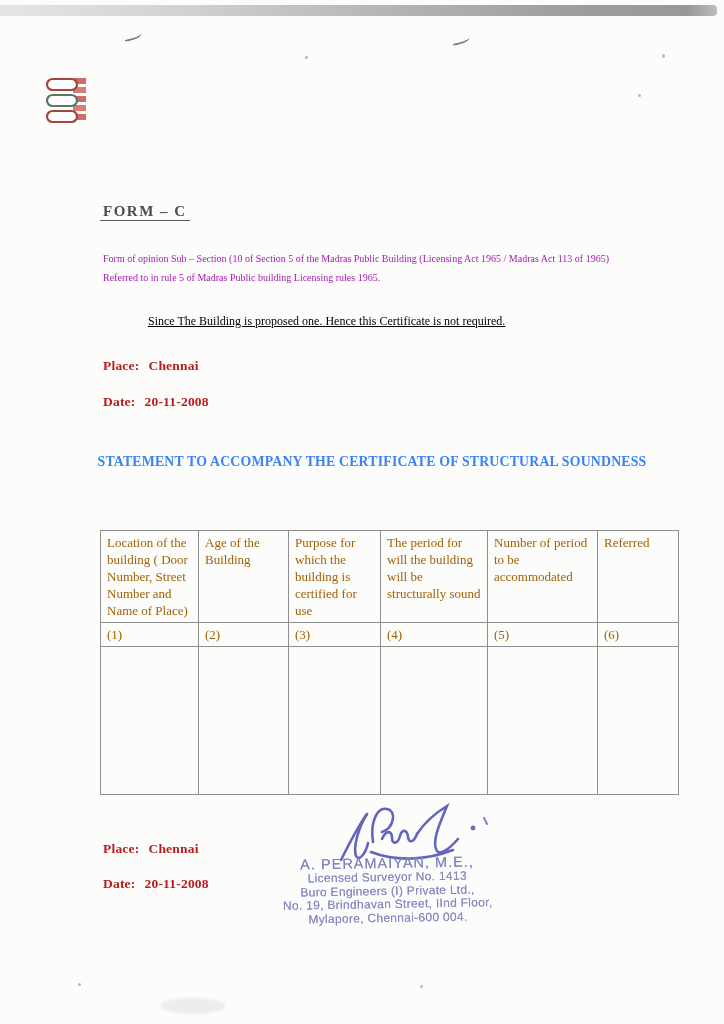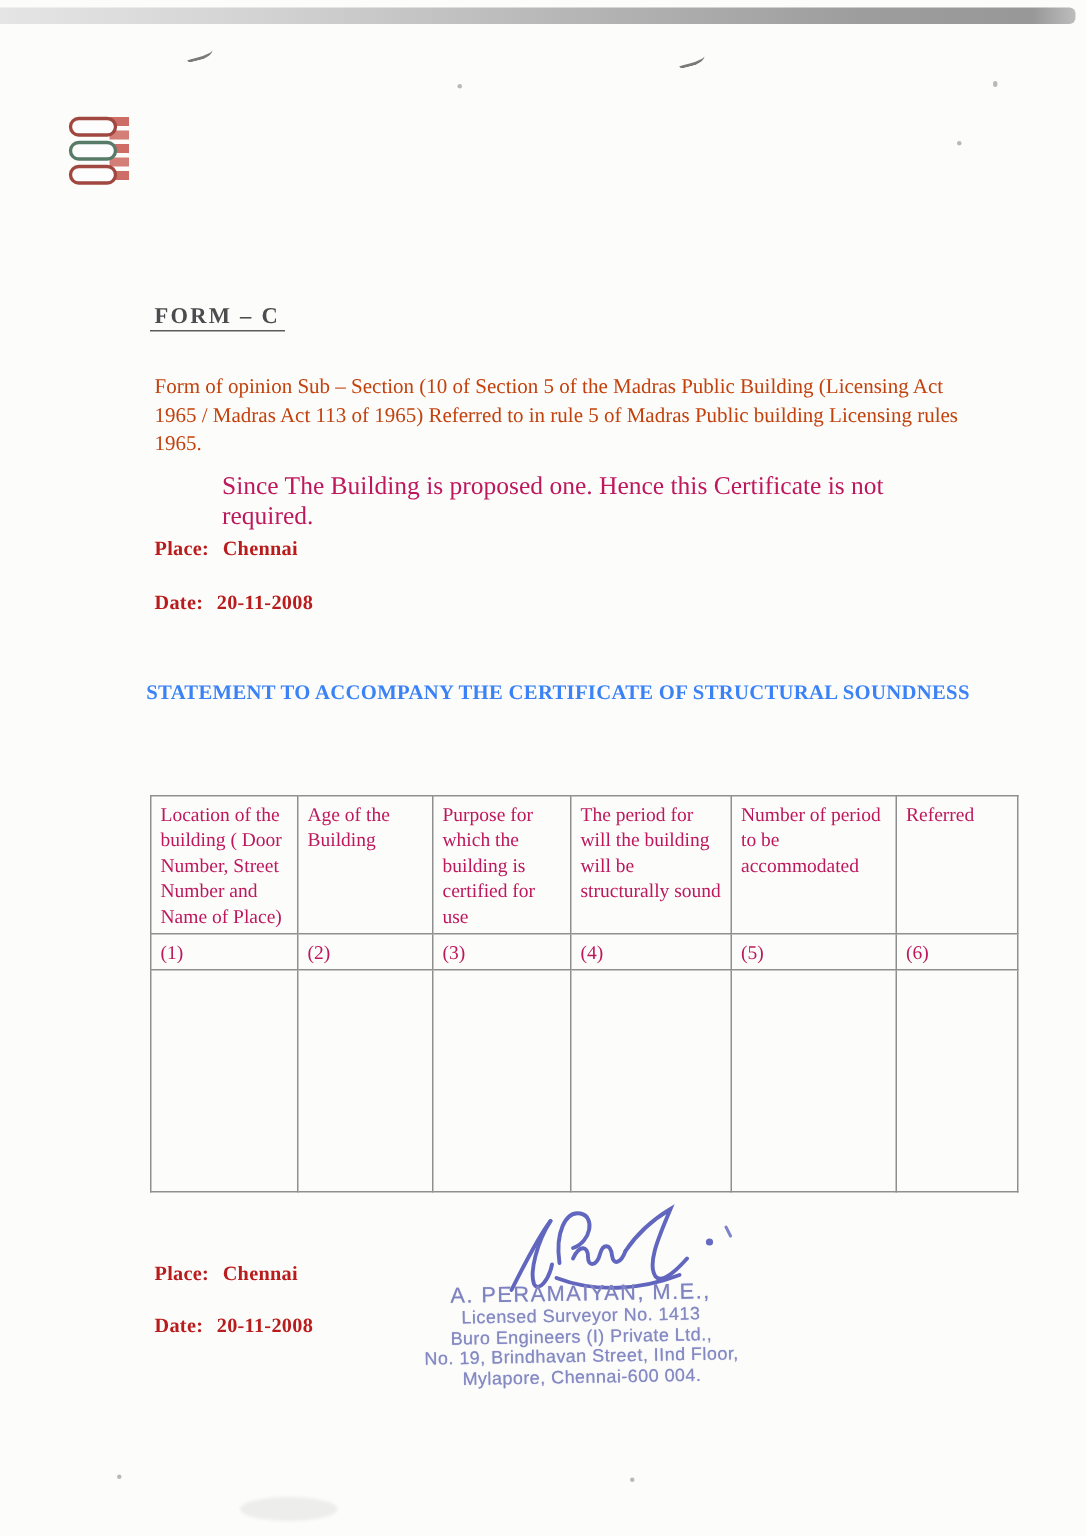--- a/index.html
+++ b/index.html
@@ -23,40 +23,40 @@
   
   .logo{left:44px;top:76px;width:46px;height:52px;}
   
   .form-title{
     left:100px;top:203px;width:560px;text-align:left;
     font-weight:bold;font-size:15px;letter-spacing:1.5px;color:#4c4c4f;
   }
   .form-title span{border-bottom:1.5px solid #5a5a5d;padding:0 3px 1px 3px;}
   .intro{
     left:103px;top:249px;width:540px;
-    font-size:14px;line-height:19px;color:#c2410c;
+    font-size:10px;line-height:19px;color:#a21caf;
   }
   .note{
     left:148px;top:314px;width:480px;
-    font-size:17px;color:#be185d;
+    font-size:12px;color:#000000;text-decoration:underline;
   }
   .kv{font-size:13.5px;font-weight:bold;color:#b91c1c;letter-spacing:.2px;}
   .kv .v{margin-left:9px;}
   .statement{
     left:82px;top:452px;width:580px;text-align:center;
     font-weight:bold;font-size:13.8px;line-height:19px;color:#3b82f6;letter-spacing:.2px;
   }
   
   .soundness-table{
     left:100px;top:530px;width:578px;
     border-collapse:collapse;table-layout:fixed;
   }
   .soundness-table td{
     border:1px solid #8f8f8f;vertical-align:top;
-    padding:3px 6px;font-size:13px;line-height:17px;color:#be185d;
+    padding:3px 6px;font-size:13px;line-height:17px;color:#a16207;
   }
   .row-head{height:92px;}
   .row-index{height:14px;}
   .row-body{height:148px;}
   
   .stamp{
     left:255px;top:855px;width:265px;text-align:center;
     font-family:"Liberation Sans","DejaVu Sans",sans-serif;
     color:#8489c2;transform:rotate(-1deg);
     text-shadow:0 0 .6px #9a9fce;

